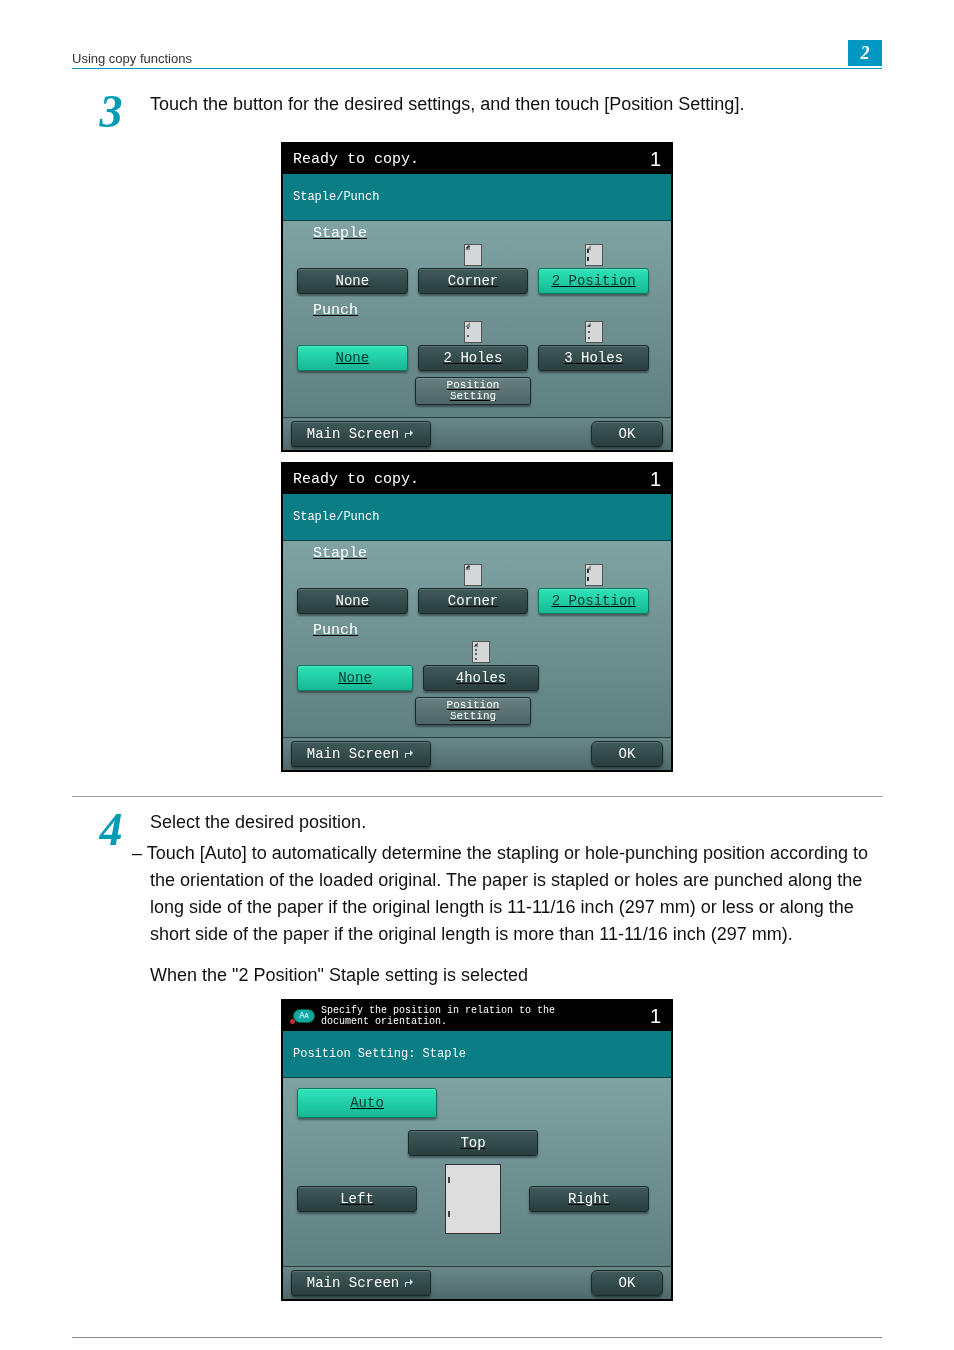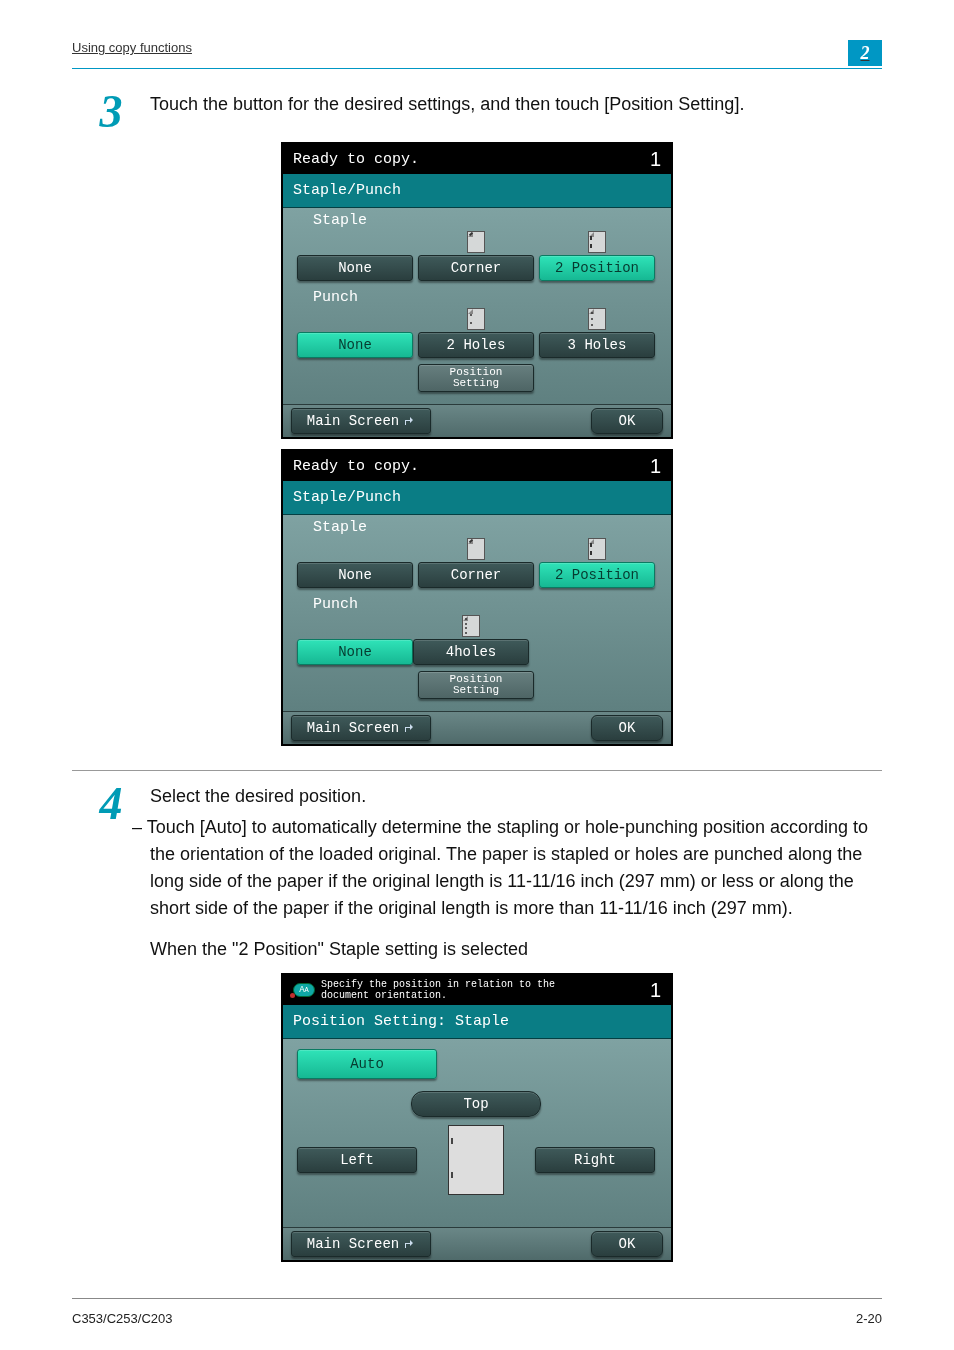--- a/index.html
+++ b/index.html
@@ -9,24 +9,23 @@
     background: #fff;
     color: #000;
     width: 954px;
   }
   .page {
     padding: 40px 72px 40px 72px;
   }
   .header-row {
     display: flex;
     justify-content: space-between;
-    align-items: flex-start;
+    align-items: flex-end;
     font-size: 13px;
     color: #333;
-    text-decoration: underline;
   }
   .header-num-box {
     background: #0097c4;
     color: #fff;
     width: 34px;
     height: 26px;
     display: flex;
     align-items: center;
     justify-content: center;
     font-weight: bold;
@@ -72,37 +71,38 @@
     align-items: center;
     padding: 4px 10px 4px 10px;
     height: 30px;
   }
   .panel-status .msg { display:flex; align-items:center; gap:6px; font-size:11px; }
   .panel-status .count { font-size: 20px; font-family: Arial,sans-serif; }
   .banner {
     background: #0a7d85;
     color: #fff;
     font-family: "Courier New", monospace;
-    font-size: 15px;
-    padding: 8px 10px;
+    font-size: 12px;
+    padding: 16px 10px;
     border-bottom: 1px solid #043f43;
   }
   .panel-body {
     background: linear-gradient(#7fa2a2,#5f8080);
-    padding: 2px 8px 6px 6px;
+    padding: 2px 14px 6px 6px;
+    text-decoration: underline;
   }
   .section-label {
     color: #fff;
     font-family: "Courier New", monospace;
     font-size: 15px;
     padding: 2px 0 2px 24px;
   }
   .btn-row {
     display: flex;
-    gap: 0;
+    gap: 10px;
     justify-content: flex-start;
     padding: 0 8px 6px 8px;
   }
   .btn-row.center3 { justify-content: space-between; }
   .dbtn {
     width: 116px;
     height: 26px;
     display: flex;
     align-items: center;
     justify-content: center;
@@ -376,21 +376,21 @@
 document orientation.</span>
       </span>
       <span class="count">1</span>
     </div>
     <div class="banner">Position Setting: Staple</div>
     <div class="panel-body">
       <div class="btn-row" style="padding:8px;">
         <div class="dbtn sel" style="width:140px;height:30px;">Auto</div>
       </div>
       <div class="pos-center">
-        <div class="dbtn" style="width:130px;border-radius:12px;">Top</div>
+        <div class="dbtn" style="width:130px;">Top</div>
       </div>
       <div class="pos-mid">
         <div class="dbtn" style="width:120px;">Left</div>
         <div class="page-thumb">
             <span class="s1"></span>
             <span class="s2"></span>
           </div>
         <div class="dbtn" style="width:120px;">Right</div>
       </div>
       <div class="spacer"></div>

